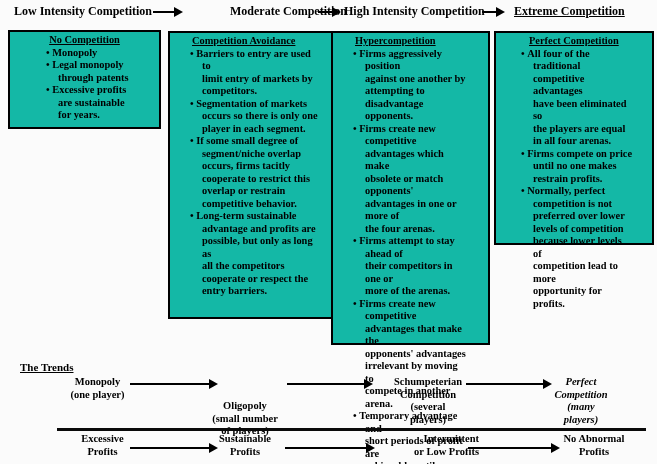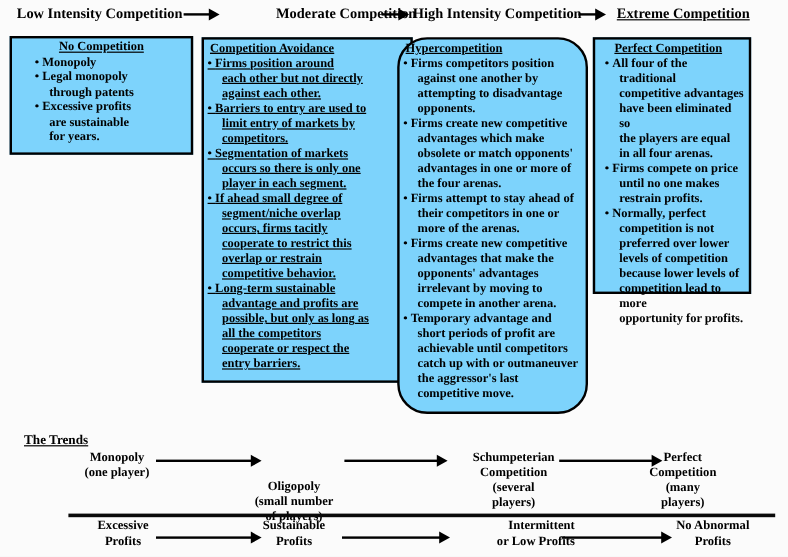--- a/index.html
+++ b/index.html
@@ -42,29 +42,29 @@
   .ta1{left:130px;top:383px;width:80px;}
   .ta2{left:287px;top:383px;width:78px;}
   .ta3{left:466px;top:383px;width:78px;}
   .pa1{left:130px;top:447px;width:80px;}
   .pa2{left:285px;top:447px;width:82px;}
   .pa3{left:468px;top:447px;width:84px;}
   
   .box{
     position:absolute;
     border:2px solid #000;
-    background:#7dd3fc;
+    background:#14b8a6;
     font-size:10.4px;line-height:12.5px;
-    padding:2px 3px;
+    padding:2px 20px;
     box-sizing:border-box;
   }
   .box1{left:8px;top:30px;width:153px;height:99px;}
-  .box2{left:168px;top:31px;width:176px;height:288px;text-decoration:underline;}
-  .box3{left:331px;top:31px;width:159px;height:314px;border-radius:25px;}
-  .box4{left:494px;top:31px;width:132px;height:214px;}
+  .box2{left:168px;top:31px;width:176px;height:288px;}
+  .box3{left:331px;top:31px;width:159px;height:314px;}
+  .box4{left:494px;top:31px;width:160px;height:214px;}
   .box-title{display:block;text-decoration:underline;white-space:nowrap;}
   .box1 .box-title{text-align:center;}
   .box2 .box-title,.box3 .box-title{padding-left:2px;}
   .box4 .box-title{padding-left:13px;}
   .bullets{list-style:none;margin:0;padding:0;}
   .box1 .bullets{padding-left:16px;}
   .box4 .bullets{padding-left:5px;}
   .bullet{
     padding-left:12px;text-indent:-12px;
     white-space:pre-line;
@@ -76,21 +76,21 @@
     font-size:11px;text-decoration:underline;white-space:nowrap;
   }
   .stage,.profit{
     position:absolute;
     font-size:10.5px;line-height:12.5px;
     text-align:center;white-space:pre-line;
   }
   .s1{left:55px;top:376px;width:85px;}
   .s2{left:200px;top:376px;width:90px;margin-top:24px;}
   .s3{left:375px;top:376px;width:106px;}
-  .s4{left:524px;top:376px;width:90px;}
+  .s4{left:536px;top:376px;width:90px;font-style:italic;}
   .divider{
     position:absolute;left:57px;top:428px;width:589px;height:3px;
     background:#0a0a0a;
   }
   .p1{left:60px;top:433px;width:85px;}
   .p2{left:202px;top:433px;width:86px;}
   .p3{left:383px;top:433px;width:96px;text-align:right;}
   .p4{left:550px;top:433px;width:88px;}
 </style>
 </head>
@@ -116,49 +116,46 @@
         <li class="bullet">Excessive profits
 are sustainable
 for years.</li>
       </ul>
   </div>
 
   <div class="box box2">
     <span class="box-title">Competition Avoidance</span>
     <ul class="bullets">
 
-    <li class="bullet">Firms position around
-each other but not directly
-against each other.</li>
         <li class="bullet">Barriers to entry are used to
 limit entry of markets by
 competitors.</li>
         <li class="bullet">Segmentation of markets
 occurs so there is only one
 player in each segment.</li>
-        <li class="bullet">If ahead small degree of
+        <li class="bullet">If some small degree of
 segment/niche overlap
 occurs, firms tacitly
 cooperate to restrict this
 overlap or restrain
 competitive behavior.</li>
         <li class="bullet">Long-term sustainable
 advantage and profits are
 possible, but only as long as
 all the competitors
 cooperate or respect the
 entry barriers.</li>
       </ul>
   </div>
 
   <div class="box box3">
     <span class="box-title">Hypercompetition</span>
     <ul class="bullets">
 
-    <li class="bullet">Firms competitors position
+    <li class="bullet">Firms aggressively position
 against one another by
 attempting to disadvantage
 opponents.</li>
         <li class="bullet">Firms create new competitive
 advantages which make
 obsolete or match opponents'
 advantages in one or more of
 the four arenas.</li>
         <li class="bullet">Firms attempt to stay ahead of
 their competitors in one or

